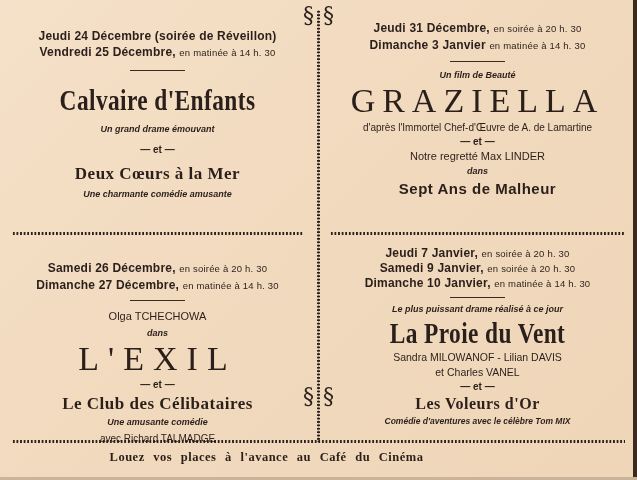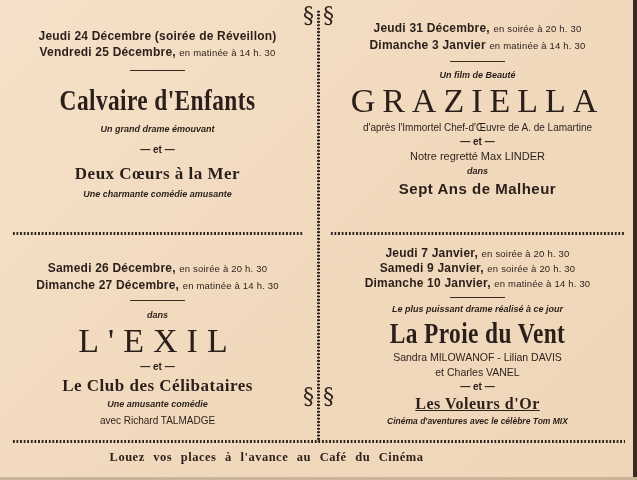--- a/index.html
+++ b/index.html
@@ -107,20 +107,21 @@
   <div class="quad" style="left:10px; top:260px; width:295px;">
     <div class="date">
       <span>Samedi 26 Décembre,</span>
       <span class="small">en soirée à 20 h. 30</span>
     </div>
     <div class="date">
       <span>Dimanche 27 Décembre,</span>
       <span class="small">en matinée à 14 h. 30</span>
     </div>
     <div class="rule" style="margin-top:6px; margin-bottom:8px;"></div>
+    <div class="credit">Olga TCHECHOWA</div>
     <div class="sub" style="margin-top:3px;">dans</div>
     <div class="big-wide" style="letter-spacing:9px; margin-top:0px;">L'EXIL</div>
     <div class="et">— et —</div>
     <div class="film2" style="margin-top:1px;">Le Club des Célibataires</div>
     <div class="sub" style="margin-top:1px;">Une amusante comédie</div>
     <div class="credit" style="font-size:10px; margin-top:2px;">avec Richard TALMADGE</div>
   </div>
 
   <div class="quad" style="left:330px; top:246px; width:295px;">
     <div class="date" style="line-height:14px;">
@@ -134,18 +135,18 @@
     <div class="date" style="line-height:14px;">
       <span>Dimanche 10 Janvier,</span>
       <span class="small">en matinée à 14 h. 30</span>
     </div>
     <div class="rule" style="margin-top:6px; margin-bottom:5px;"></div>
     <div class="sub">Le plus puissant drame réalisé à ce jour</div>
     <div class="big-cond">La Proie du Vent</div>
     <div class="credit" style="font-size:10.5px; line-height:15px;">Sandra MILOWANOF - Lilian DAVIS</div>
     <div class="credit" style="font-size:10.5px; line-height:15px;">et Charles VANEL</div>
     <div class="et">— et —</div>
-    <div class="film2" style="font-size:16px; line-height:19px;text-decoration:underline;">Les Voleurs d'Or</div>
-    <div class="sub" style="font-size:8.5px; margin-top:2px;">Cinéma d'aventures avec le célèbre Tom MIX</div>
+    <div class="film2" style="font-size:16px; line-height:19px;">Les Voleurs d'Or</div>
+    <div class="sub" style="font-size:8.5px; margin-top:2px;">Comédie d'aventures avec le célèbre Tom MIX</div>
   </div>
 
   <div class="footer">Louez vos places à l'avance au Café du Cinéma</div>
 </div>
 
 </body></html>

